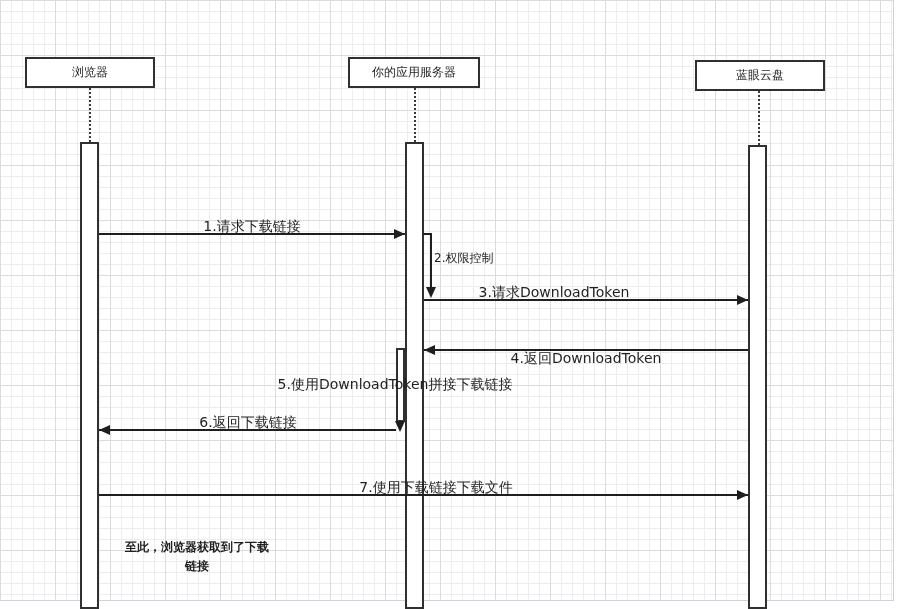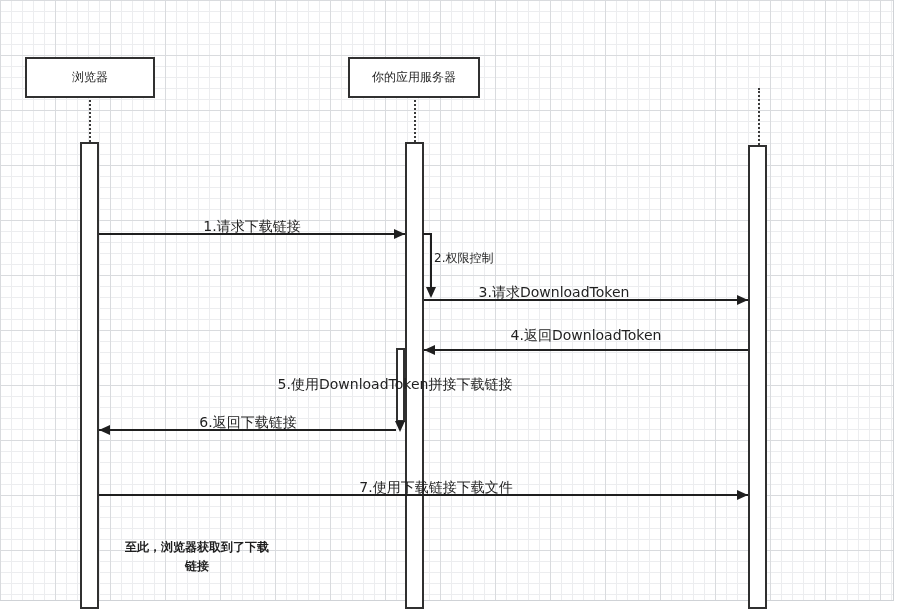--- a/index.html
+++ b/index.html
@@ -15,21 +15,21 @@
       linear-gradient(to right, #d9dbde 1px, transparent 1px),
       linear-gradient(to bottom, #d9dbde 1px, transparent 1px),
       linear-gradient(to right, #ecedef 1px, transparent 1px),
       linear-gradient(to bottom, #ecedef 1px, transparent 1px);
     background-size: 55px 55px, 55px 55px, 11px 11px, 11px 11px;
     border-right:1px solid #cfd2d6;
     border-bottom:1px solid #cfd2d6;
     z-index:0;
   }
   .actor {
-    position:absolute; height:41px; background:#fff;
+    position:absolute; height:31px; background:#fff;
     border:2px solid #303030; box-sizing:border-box;
     display:flex; align-items:center; justify-content:center;
     font-size:12px; z-index:3; white-space:nowrap;
   }
   .lifeline {
     position:absolute; width:0; border-left:2px dotted #3a3a3a; z-index:1;
   }
   .activation {
     position:absolute; width:19px; background:#fff;
     border:2px solid #303030; box-sizing:border-box; z-index:2;
@@ -72,20 +72,23 @@
 
 <div class="canvas">
   <div class="grid"></div>
 
   <div class="actor" style="left:25px; top:57px; width:130px;">
     <span>浏览器</span>
   </div>
   <div class="actor" style="left:348px; top:57px; width:132px;">
     <span>你的应用服务器</span>
   </div>
+  <div class="actor" style="left:695px; top:60px; width:130px;">
+    <span>蓝眼云盘</span>
+  </div>
 
   <div class="lifeline" style="left:89px;  top:84px; height:58px;"></div>
   <div class="lifeline" style="left:414px; top:84px; height:58px;"></div>
   <div class="lifeline" style="left:758px; top:88px; height:57px;"></div>
 
   <div class="activation" style="left:80px;  top:142px; height:467px;"></div>
   <div class="activation" style="left:405px; top:142px; height:467px;"></div>
   <div class="activation" style="left:748px; top:145px; height:464px;"></div>
 
   <div class="msg-line" style="left:99px; top:233px; width:306px;"></div>
@@ -96,21 +99,21 @@
   <div class="msg-vline" style="left:430px; top:233px; height:55px;"></div>
   <div class="arrow-down" style="left:426px; top:287px;"></div>
   <div class="msg-label-left" style="left:402px; top:252px;">2.权限控制</div>
 
   <div class="msg-line" style="left:424px; top:299px; width:324px;"></div>
   <div class="arrow-right" style="left:737px; top:295px;"></div>
   <div class="msg-label" style="left:554px; top:286px;">3.请求DownloadToken</div>
 
   <div class="msg-line" style="left:424px; top:349px; width:324px;"></div>
   <div class="arrow-left" style="left:424px; top:345px;"></div>
-  <div class="msg-label" style="left:586px; top:329px;">4.返回DownloadToken</div>
+  <div class="msg-label" style="left:586px; top:352px;">4.返回DownloadToken</div>
 
   <div class="subactivation" style="left:396px; top:348px; height:74px;"></div>
   <div class="arrow-down" style="left:395px; top:421px;"></div>
   <div class="msg-label" style="left:395px; top:378px;">5.使用DownloadToken拼接下载链接</div>
 
   <div class="msg-line" style="left:99px; top:429px; width:297px;"></div>
   <div class="arrow-left" style="left:99px; top:425px;"></div>
   <div class="msg-label" style="left:248px; top:416px;">6.返回下载链接</div>
 
   <div class="msg-line" style="left:99px; top:494px; width:649px;"></div>

